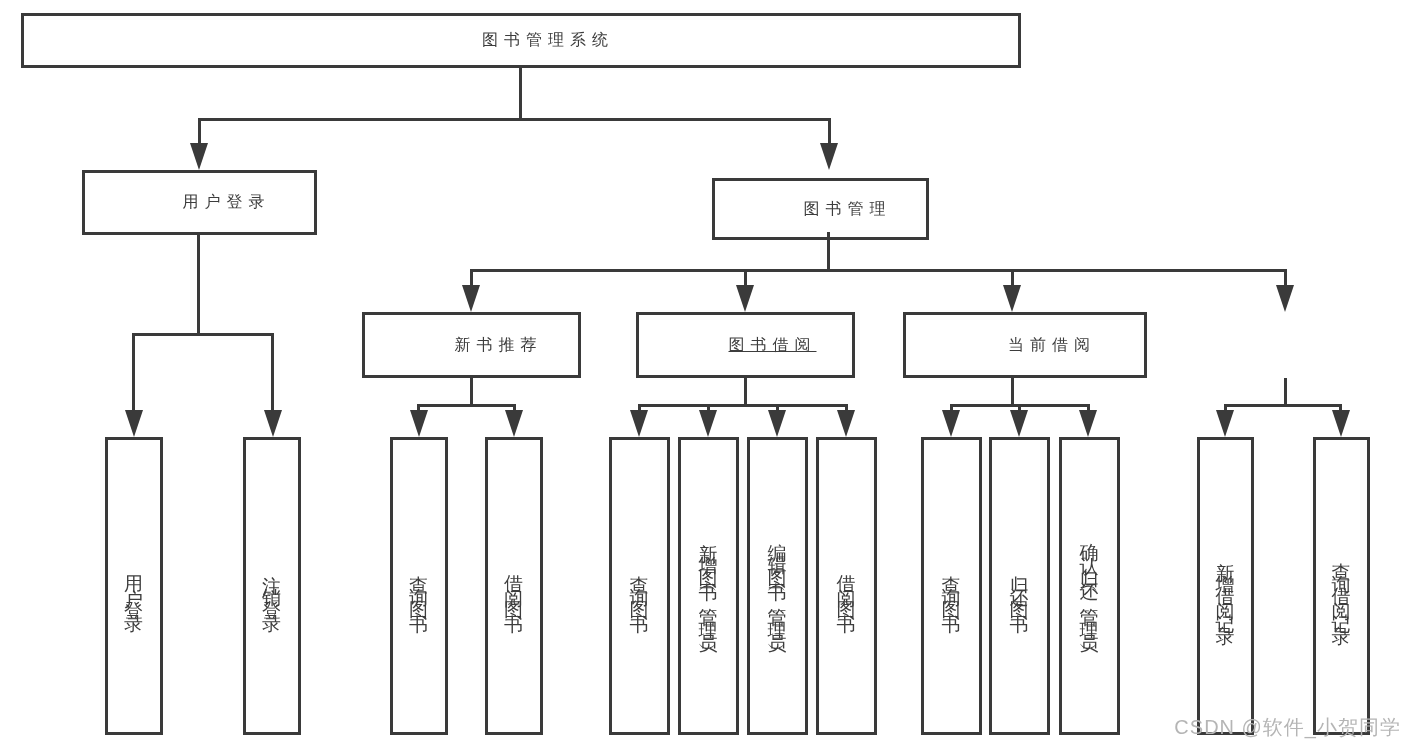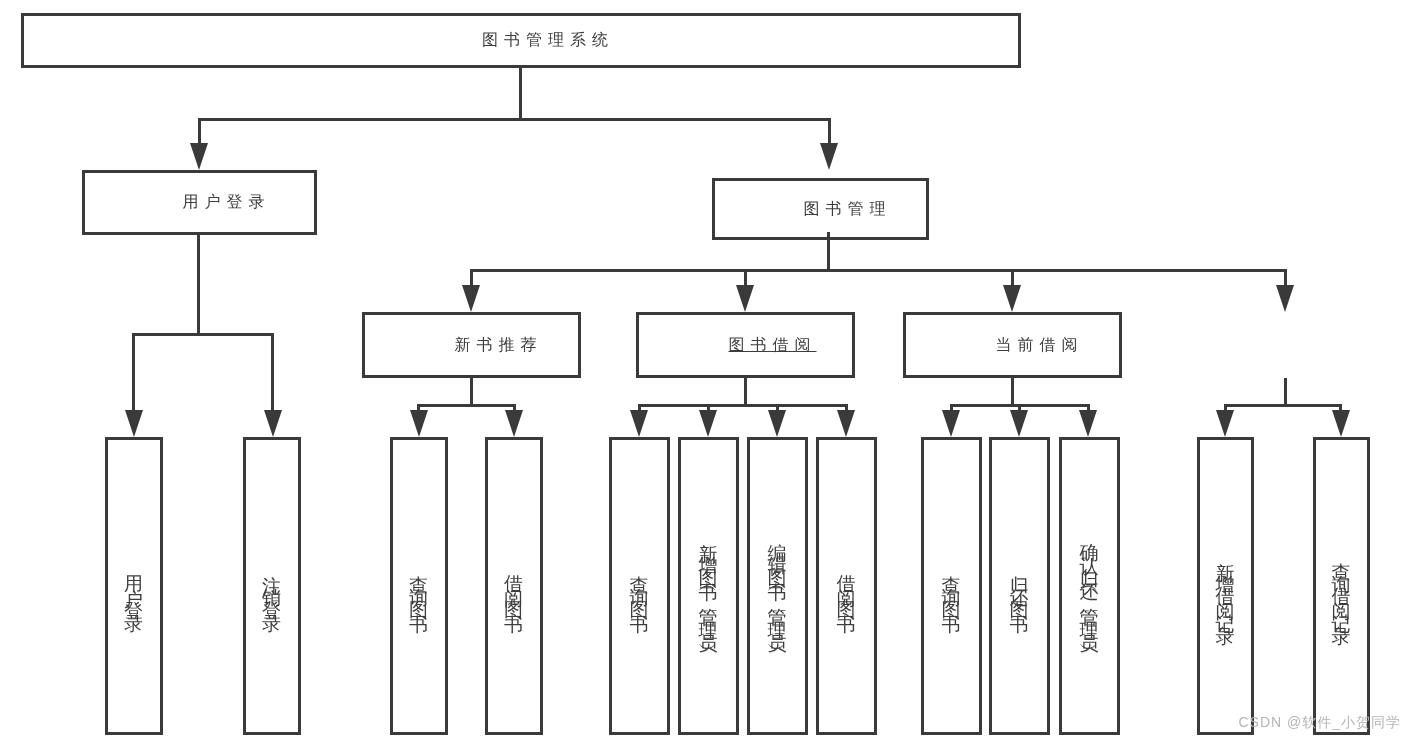--- a/index.html
+++ b/index.html
@@ -28,21 +28,21 @@
     font-size:19px;line-height:1;letter-spacing:13px;white-space:nowrap;
   }
   .vline{position:absolute;width:3px;background:var(--line);}
   .hline{position:absolute;height:3px;background:var(--line);}
   .arrow{
     position:absolute;width:0;height:0;
     border-left:9px solid transparent;border-right:9px solid transparent;
     border-top:27px solid var(--line);
   }
   .watermark{
-    position:absolute;right:4px;top:714px;font-size:14px;letter-spacing:1px;
+    position:absolute;right:4px;top:714px;font-size:20px;letter-spacing:1px;
     color:var(--wm);z-index:50;white-space:nowrap;
   }
 </style>
 </head>
 <body>
 
 <div class="stage">
 
   <div class="box" style="left:21px;top:13px;width:1000px;height:55px;">图书管理系统</div>
 
@@ -69,21 +69,21 @@
   <div class="vline" style="left:744px;top:269px;height:18px;"></div>
   <div class="vline" style="left:1011px;top:269px;height:18px;"></div>
   <div class="vline" style="left:1284px;top:269px;height:18px;"></div>
   <div class="arrow" style="left:462px;top:285px;"></div>
   <div class="arrow" style="left:736px;top:285px;"></div>
   <div class="arrow" style="left:1003px;top:285px;"></div>
   <div class="arrow" style="left:1276px;top:285px;"></div>
 
   <div class="box" style="left:362px;top:312px;width:219px;height:66px;">新书推荐</div>
   <div class="box" style="left:636px;top:312px;width:219px;height:66px;text-decoration:underline;">图书借阅</div>
-  <div class="box" style="left:903px;top:312px;width:219px;height:66px;">当前借阅</div>
+  <div class="box" style="left:903px;top:312px;width:244px;height:66px;">当前借阅</div>
 
   <div class="vline" style="left:470px;top:378px;height:28px;"></div>
   <div class="hline" style="left:417px;top:404px;width:99px;"></div>
   <div class="vline" style="left:417px;top:404px;height:10px;"></div>
   <div class="vline" style="left:513px;top:404px;height:10px;"></div>
   <div class="arrow" style="left:410px;top:410px;"></div>
   <div class="arrow" style="left:505px;top:410px;"></div>
 
   <div class="vline" style="left:744px;top:378px;height:28px;"></div>
   <div class="hline" style="left:638px;top:404px;width:210px;"></div>

